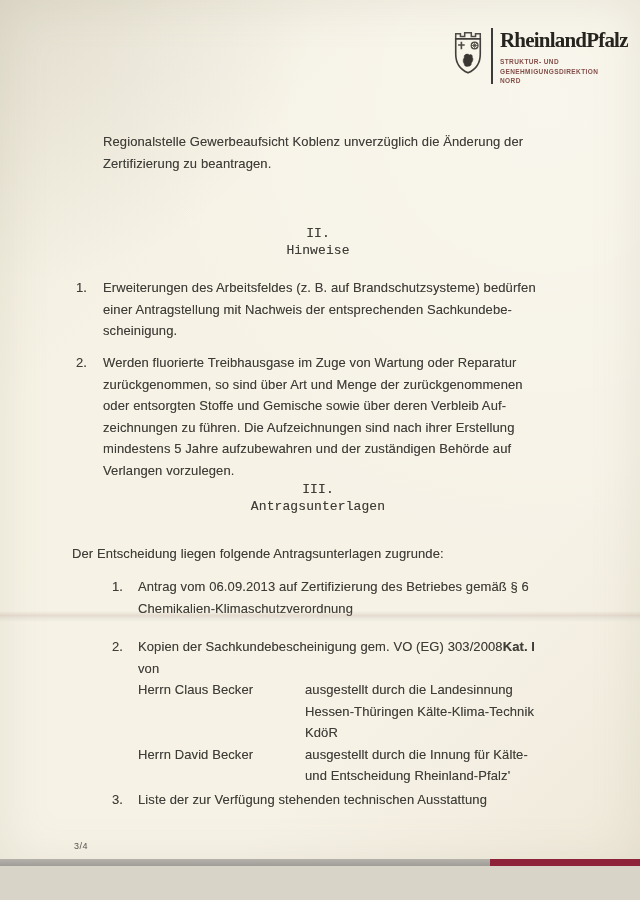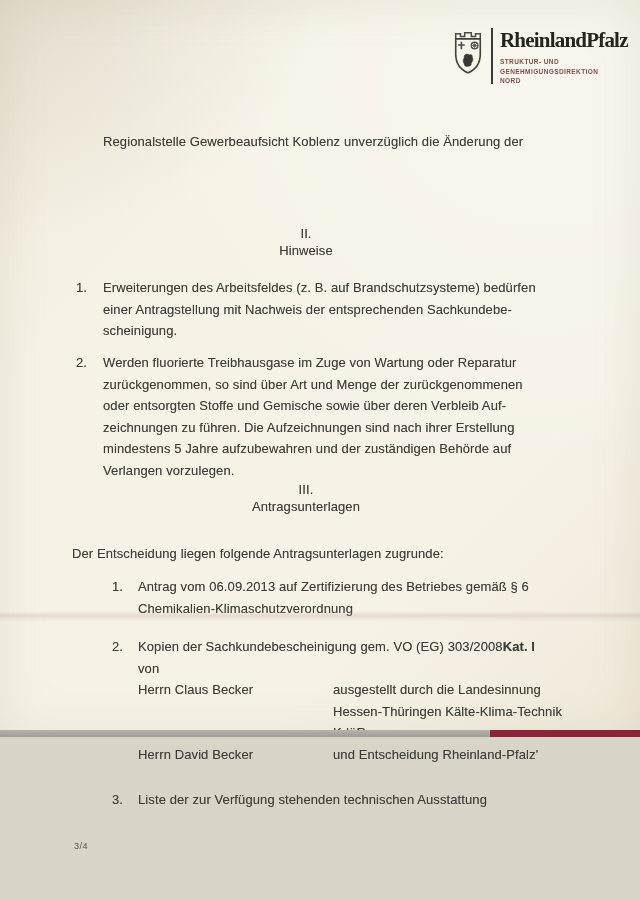--- a/index.html
+++ b/index.html
@@ -1,17 +1,17 @@
 <!DOCTYPE html>
 <html><head>
 <meta charset="utf-8">
 <style>
   html,body{margin:0;padding:0;width:640px;height:900px;overflow:hidden;background:#d8d4c8;}
   .page{
-    position:relative;width:640px;height:737px;
+    position:relative;width:640px;height:866px;
     background:
       radial-gradient(90% 60% at 0% 0%, rgba(120,115,100,0.10), rgba(0,0,0,0) 55%),
       radial-gradient(120% 90% at 85% 12%, rgba(255,255,255,0.30), rgba(0,0,0,0) 60%),
       linear-gradient(135deg,#eee9da 0%,#f6f2e5 28%,#f6f2e6 72%,#efe9da 100%);
     box-shadow: inset 0 0 50px rgba(150,140,115,0.16);
     font-family:"Liberation Sans", sans-serif;
     color:#3f3d38;
   }
   .body-text{font-size:13px;line-height:21.5px;letter-spacing:0.1px;
     text-shadow:0 0 0.5px rgba(63,61,56,0.45);}
@@ -20,32 +20,32 @@
   
   .logo{position:absolute;left:451px;top:28px;display:flex;align-items:flex-start;}
   .coa{width:34px;height:46px;margin-top:2px;}
   .logo-divider{width:2px;height:56px;background:#3b3b3b;margin:0 7px 0 6px;}
   .wordmark{font-family:"Liberation Serif", serif;font-weight:700;font-size:21px;
     line-height:24px;letter-spacing:-0.8px;color:#26241f;}
   .org{margin-top:5px;font-size:6.5px;font-weight:700;letter-spacing:0.4px;
     line-height:9.5px;color:#84504a;}
 
   
-  .sec-head{position:absolute;left:72px;width:468px;text-align:center;
-    font-size:13px;line-height:17px;}
+  .sec-head{position:absolute;left:84px;width:468px;text-align:center;
+    font-size:13px;line-height:17px;font-family:Liberation Mono, monospace;}
 
   
   .li{position:absolute;display:flex;}
   .li-outer{left:76px;}
   .li-outer .num{width:27px;flex:0 0 27px;}
   .li-inner{left:112px;}
   .li-inner .num{width:26px;flex:0 0 26px;}
   .txt{width:450px;}
   .kat{font-weight:700;}
-  .person-row{display:flex;gap:28px;}
+  .person-row{display:flex;}
   .pname{width:167px;flex:0 0 167px;}
   .pissuer{flex:1;}
 
   .pageno{position:absolute;left:74px;top:841px;font-size:9px;letter-spacing:0.5px;color:#57544e;}
 
   
   .crease{position:absolute;left:0;top:611px;width:640px;height:11px;
     background:linear-gradient(to bottom, rgba(0,0,0,0) 0%, rgba(172,138,128,0.22) 42%,
       rgba(185,183,176,0.20) 62%, rgba(0,0,0,0) 100%);}
   .bottom-strip{position:absolute;left:0;bottom:0;width:640px;height:7px;display:flex;}
@@ -73,20 +73,21 @@
       <div class="org">
           <div>STRUKTUR- UND</div>
           <div>GENEHMIGUNGSDIREKTION</div>
           <div>NORD</div>
         </div>
     </div>
   </div>
 
   <div class="abs body-text" style="left:103px;top:131px;width:450px">
       <div>Regionalstelle Gewerbeaufsicht Koblenz unverzüglich die Änderung der</div>
+      <div>Zertifizierung zu beantragen.</div>
     </div>
 
   <div class="sec-head body-text" style="top:225px">
     <div>II.</div>
     <div>Hinweise</div>
   </div>
 
   <div class="li li-outer body-text" style="top:277px">
     <div class="num">1.</div>
     <div class="txt">
@@ -132,20 +133,21 @@
         <div class="pname">Herrn Claus Becker</div>
         <div class="pissuer">
             <div>ausgestellt durch die Landesinnung</div>
             <div>Hessen-Thüringen Kälte-Klima-Technik</div>
             <div>KdöR</div>
           </div>
       </div>
       <div class="person-row">
         <div class="pname">Herrn David Becker</div>
         <div class="pissuer">
+            <div>ausgestellt durch die Innung für Kälte-</div>
             <div>und Entscheidung Rheinland-Pfalz'</div>
           </div>
       </div>
     </div>
   </div>
 
   <div class="li li-inner body-text" style="top:789px">
     <div class="num">3.</div>
     <div class="txt">
         <div>Liste der zur Verfügung stehenden technischen Ausstattung</div>

